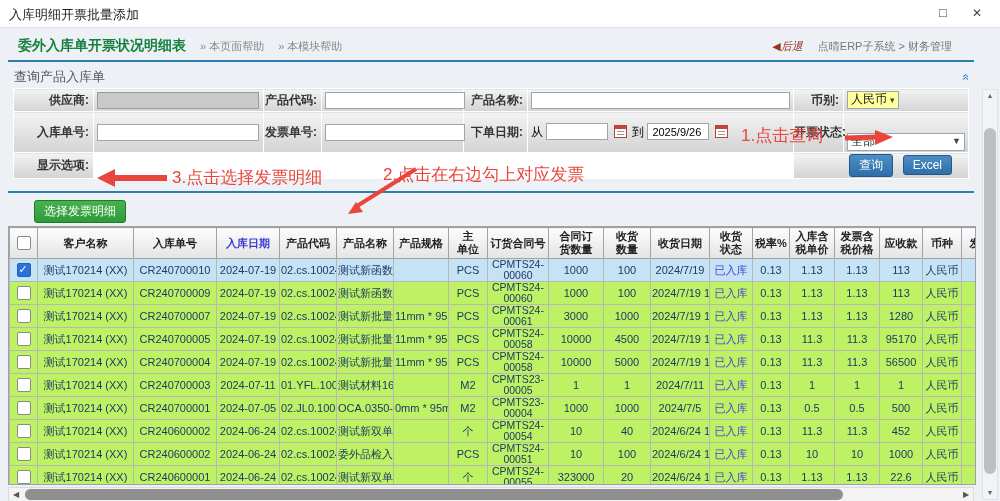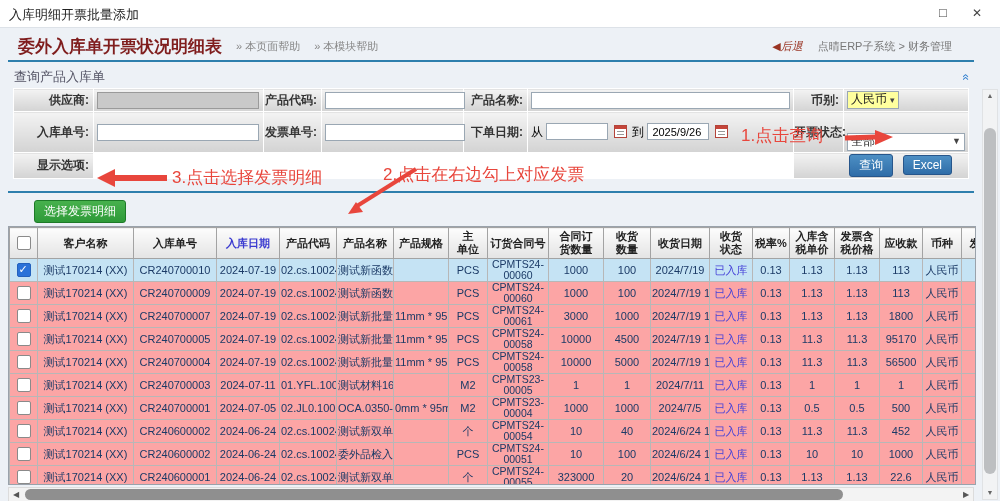--- a/index.html
+++ b/index.html
@@ -9,21 +9,21 @@
   }
   
   .titlebar{position:relative;height:27px;background:#fff;border-radius:11px;}
   .titlebar .wtitle{position:absolute;left:9px;top:6px;font-size:13px;color:#222;}
   .winbtn{position:absolute;top:4px;width:18px;height:18px;text-align:center;color:#444;font-size:13px;line-height:18px;cursor:default;}
   .winbtn.max{right:48px;} .winbtn.max::before{content:"□";}
   .winbtn.close{right:14px;} .winbtn.close::before{content:"✕";font-size:12px;}
   
   .panel{position:absolute;top:27px;left:0;right:0;bottom:0;background:#edf1f6;border-top:1px solid #dde2e8;}
   .section-header{height:24px;padding:6px 18px 2px;display:flex;align-items:center;}
-  .page-title{font-size:17px;font-weight:bold;color:#7f1d1d;}
+  .page-title{font-size:14px;font-weight:bold;color:#15803d;}
   .help-link{font-size:11px;color:#888;margin-left:14px;}
   .hdr-right{margin-left:auto;font-size:11px;color:#777;padding-right:30px;}
   .back-link{color:#993322;margin-right:12px;font-style:italic;}
   .crumb{color:#777;}
   .divider{height:2px;background:#2e7fad;margin:0 26px 0 8px;}
   .divider2{height:2px;background:#2e7fad;margin:12px 26px 0 8px;}
   
   .search-title{height:20px;padding:5px 30px 0 14px;font-size:13px;color:#556;display:flex;justify-content:space-between;align-items:center;}
   .collapse-ico{color:#2f7fd0;font-size:12px;display:inline-block;transform:rotate(90deg);}
   .form-table{border-collapse:collapse;table-layout:fixed;margin:1px 0 0 13px;width:955px;border:1px solid #c3cbd4;}
@@ -41,21 +41,21 @@
   .fsel.wide{width:110px;position:relative;margin-top:20px;} .fsel.wide .arr{position:absolute;right:3px;}
   .cal-ico{display:inline-block;width:11px;height:11px;border:1px solid #b4443a;background:#fff;position:relative;vertical-align:-2px;margin:0 2px;}
   .cal-ico::before{content:"";position:absolute;top:0;left:0;right:0;height:3px;background:#c5453a;}
   .cal-ico::after{content:"";position:absolute;left:2px;right:2px;top:5px;height:1px;background:#999;box-shadow:0 3px 0 #999;}
   .btn-blue{display:inline-block;background:linear-gradient(#4d8fc4,#2f6da8);border:1px solid #27568b;color:#fff;font-size:12px;padding:2px 9px;border-radius:3px;margin-left:6px;cursor:default;}
   .btncell{text-align:right;padding-right:16px !important;}
   
   .toolbar{height:26px;padding:7px 0 0 34px;}
   .btn-green{display:inline-block;background:linear-gradient(#47b14d,#2e9a38);border:1px solid #1d7a28;color:#fff;font-size:12px;padding:2px 9px;border-radius:3px;cursor:default;}
   
-  .grid-wrap{margin:0 24px 0 8px;height:257px;overflow:hidden;background:#fca5a5;border:1px solid #9aa2ab;}
+  .grid-wrap{margin:0 24px 0 8px;height:257px;overflow:hidden;background:#bef264;border:1px solid #9aa2ab;}
   table.grid{border-collapse:collapse;table-layout:fixed;width:955px;}
   .grid th{border:1px solid #a3a3a3;background:linear-gradient(#fcfcfc,#e4e4e4);font-size:11px;font-weight:bold;color:#222;height:30px;padding:0 1px;line-height:13px;white-space:pre-line;}
   .grid td{border:1px solid #b7b7b7;font-size:11px;color:#1b3a66;text-align:center;height:20px;padding:0 1px;overflow:hidden;white-space:nowrap;}
   .grid td.ml{white-space:pre-line;line-height:11px;font-size:10.5px;}
   .grid tr.selrow td{background:#c5e3f4;}
   .grid th.hlink{color:#3a3ad0;}
   .grid td.st{color:#4643d8;}
   .cbcol{width:25px;}
   .c1{width:93px}.c2{width:80px}.c3{width:60px}.c4{width:54px}.c5{width:54px}.c6{width:52px}
   .c7{width:36px}.c8{width:58px}.c9{width:52px}.c10{width:44px}.c11{width:56px}.c12{width:40px}
@@ -275,21 +275,21 @@
             <td class="c7">PCS</td>
             <td class="c8 ml">CPMTS24-
 00061</td>
             <td class="c9">3000</td>
             <td class="c10">1000</td>
             <td class="c11">2024/7/19 10</td>
             <td class="c12 st">已入库</td>
             <td class="c13">0.13</td>
             <td class="c14">1.13</td>
             <td class="c15">1.13</td>
-            <td class="c16">1800</td>
+            <td class="c16">1280</td>
             <td class="c17">人民币</td>
             <td class="c18"></td>
           </tr>
           <tr>
             <td class="cbcol">
               <div class="cb"></div>
             </td>
             <td class="c1">测试170214 (XX)</td>
             <td class="c2">CR240700005</td>
             <td class="c3">2024-07-19</td>

